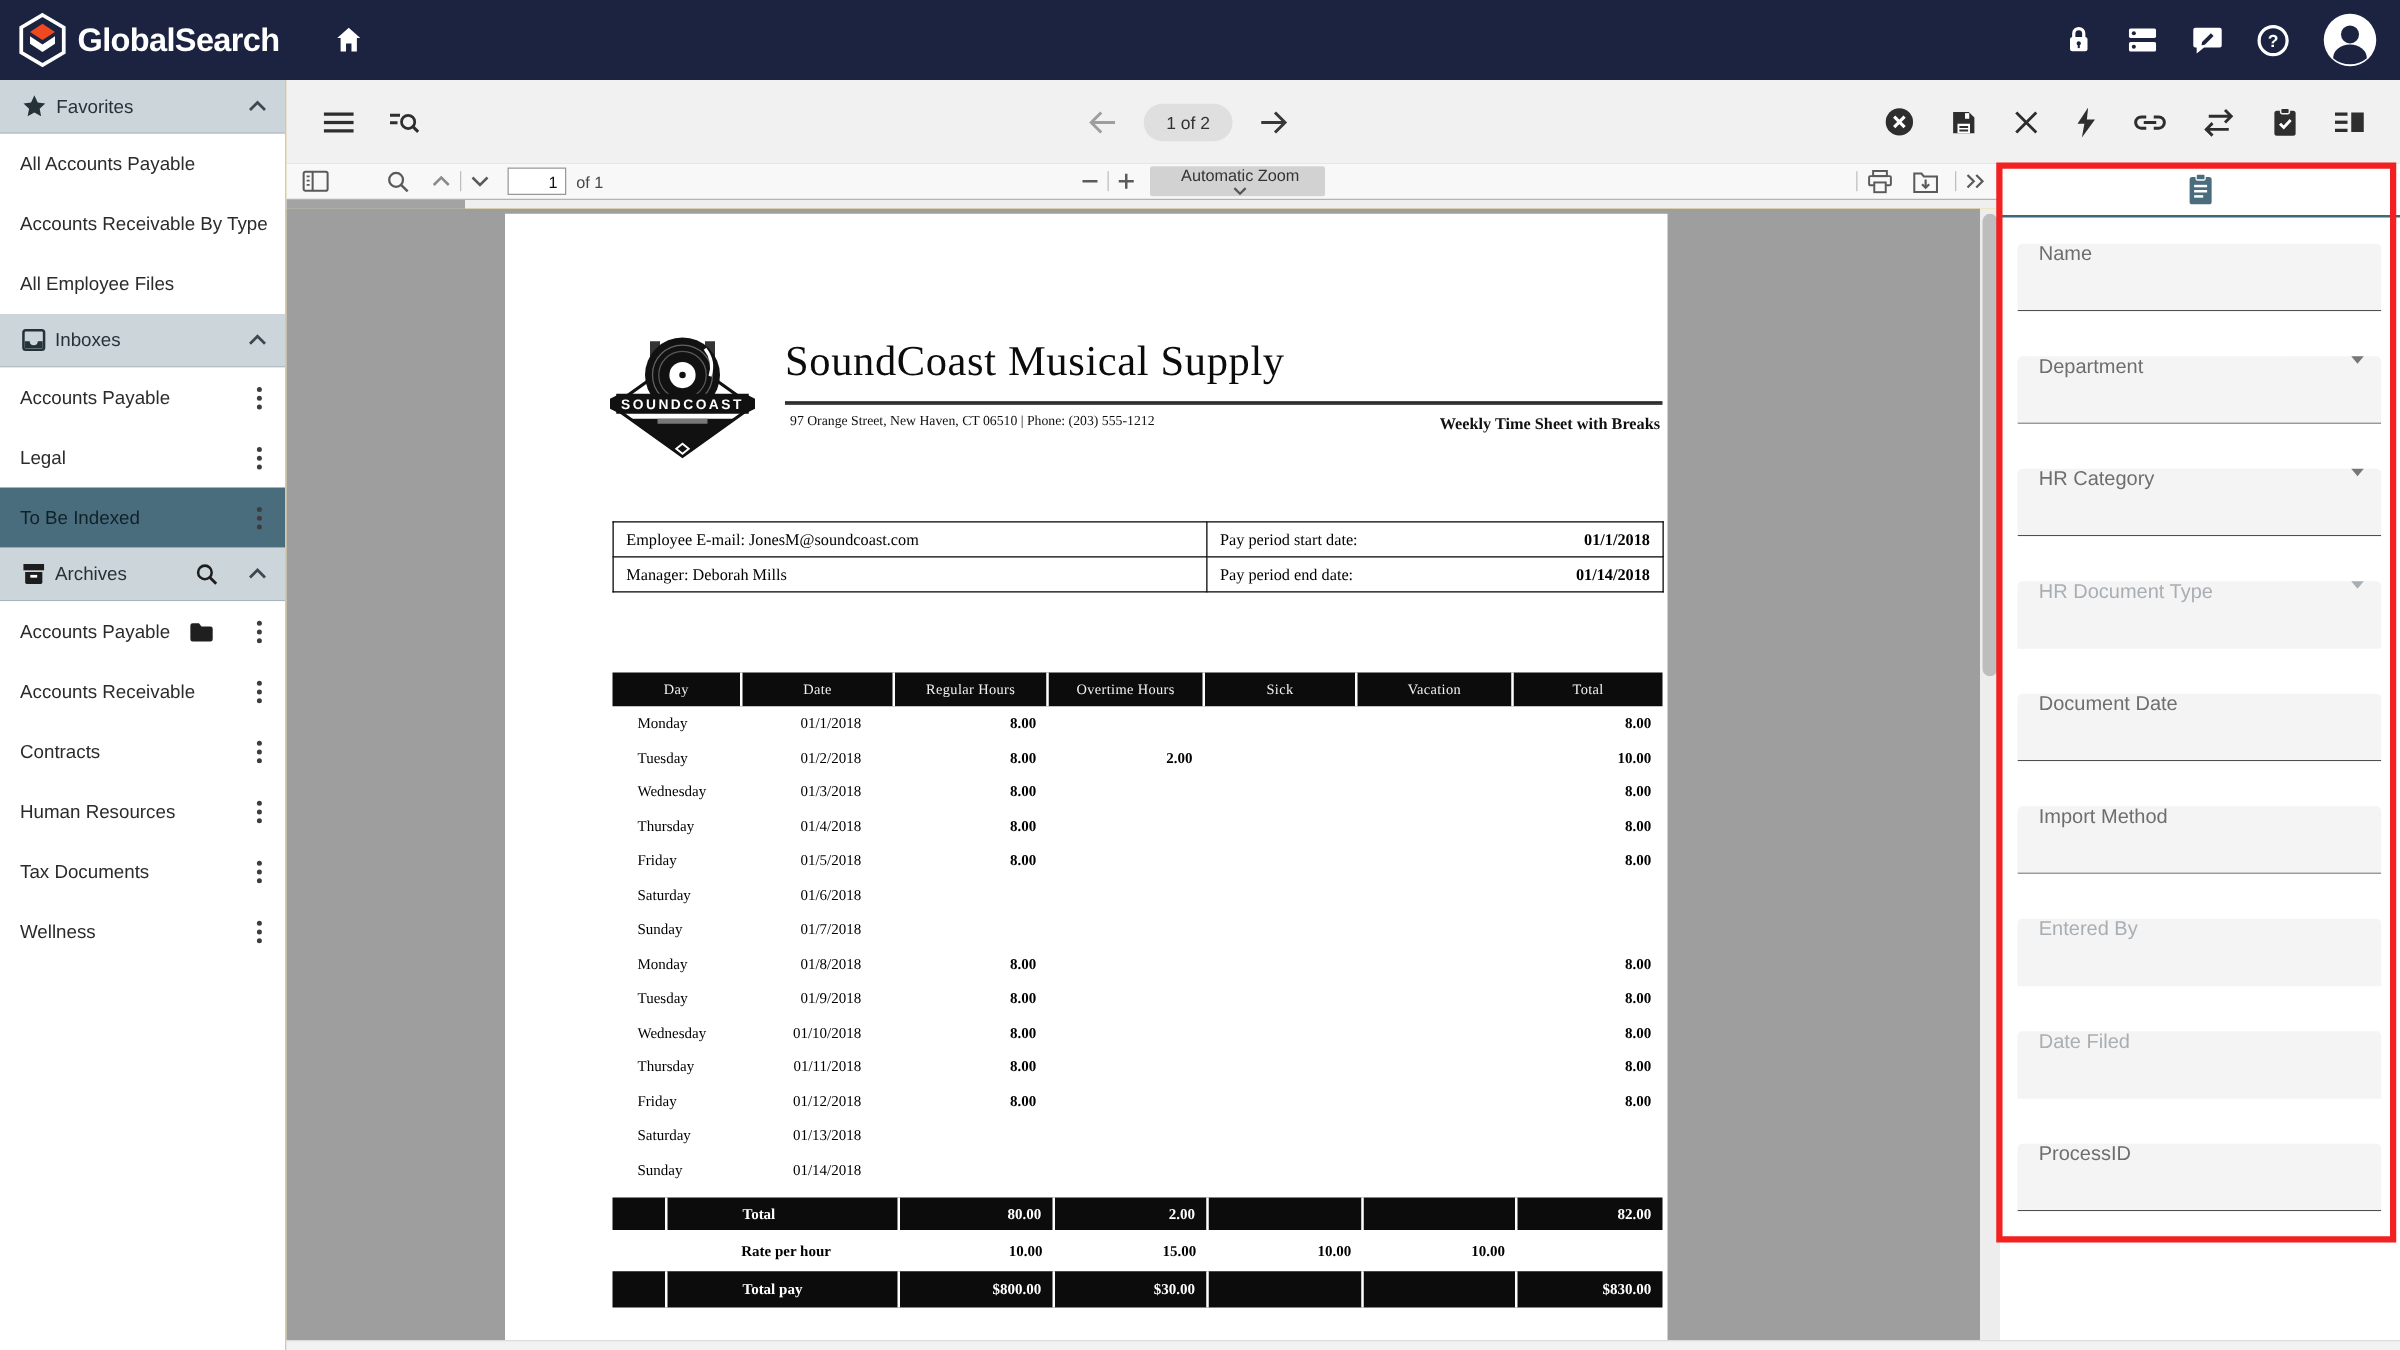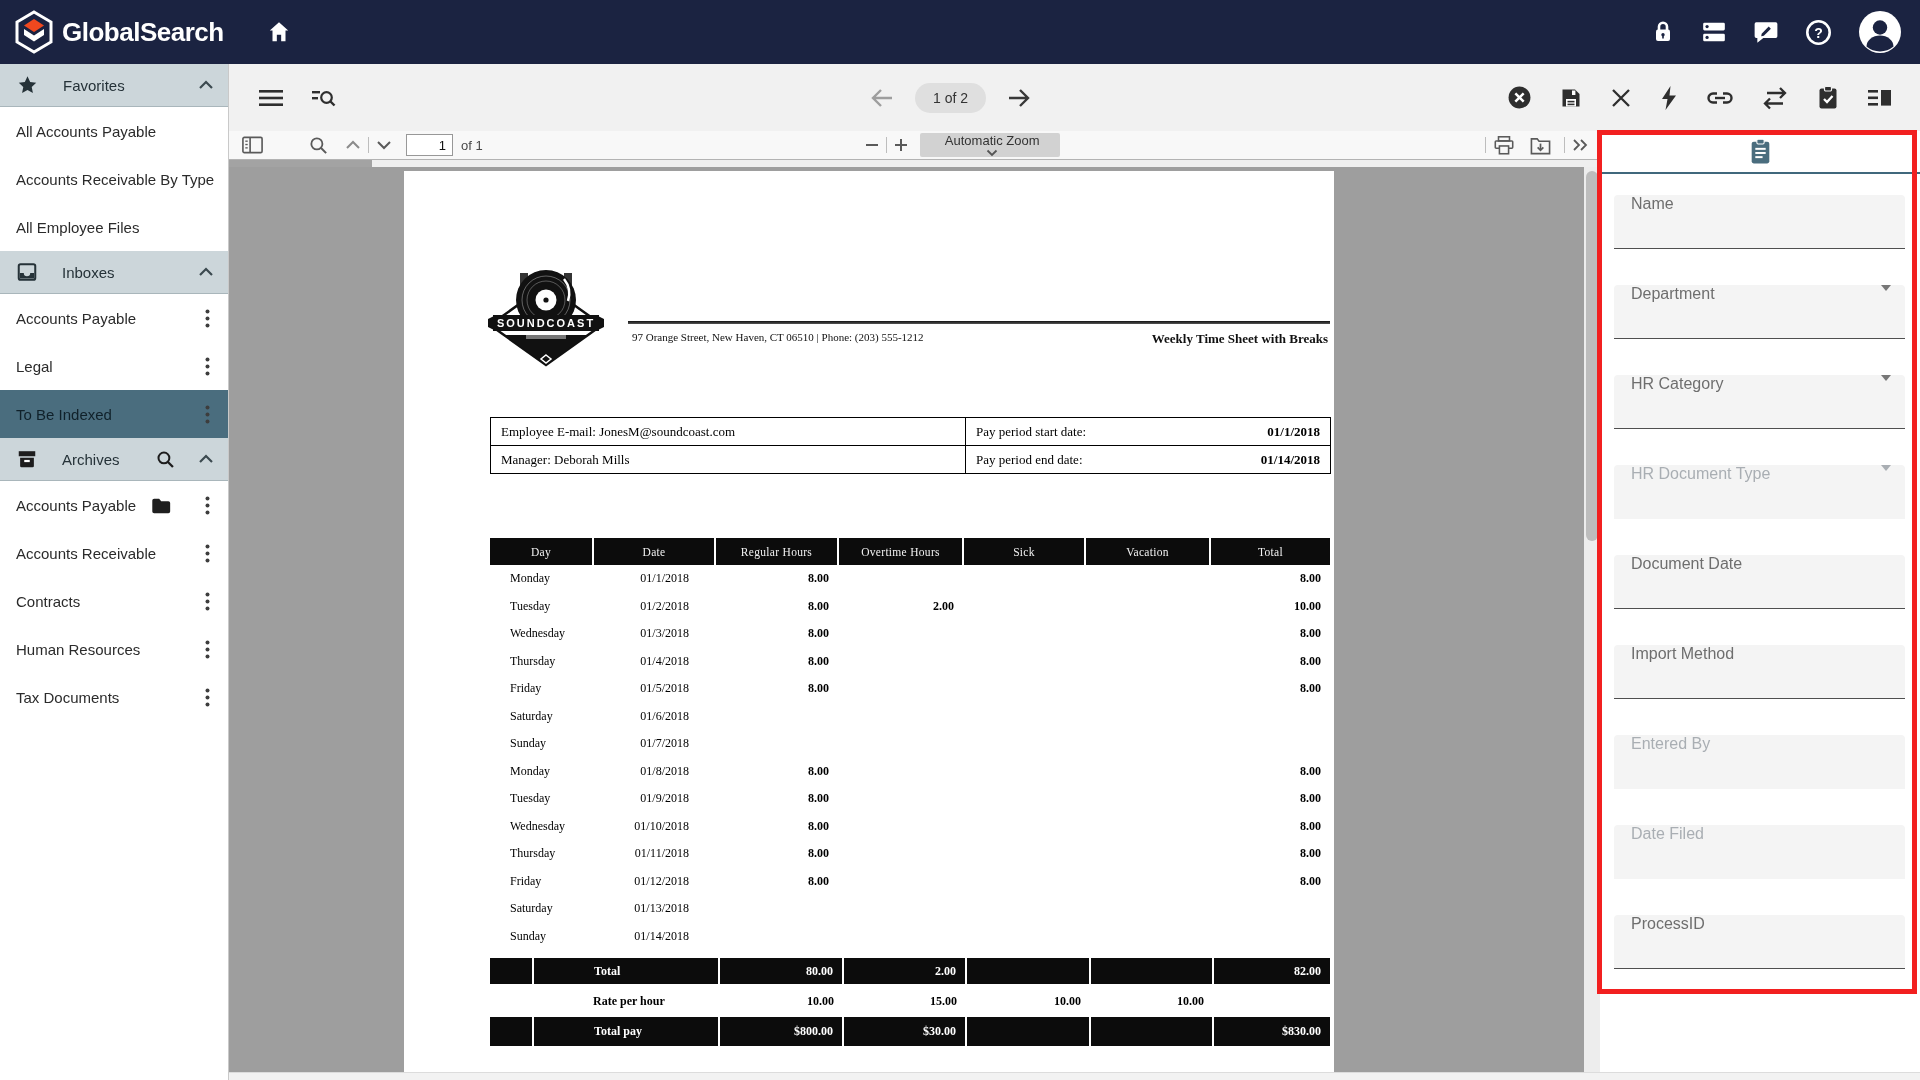--- a/index.html
+++ b/index.html
@@ -20,21 +20,21 @@
   .hicon { display:flex; align-items:center; justify-content:center; cursor:pointer; }
   
   .sidebar {
     position:absolute; left:0; top:64px; width:229px; height:1016px;
     background:#fff; border-right:1px solid #c9c9c9; z-index:5;
   }
   .side-section-header {
     height:43px; background:#ccd6da; display:flex; align-items:center;
     padding:0 14px 0 16px; border-bottom:1px solid #a9b6bb; cursor:pointer;
   }
-  .side-section-header .sec-label { font-size:15px; color:#253238; font-weight:500; margin-left:24px; flex:0 0 auto; }
+  .side-section-header .sec-label { font-size:15px; color:#253238; font-weight:500; margin-left:6px; flex:0 0 auto; }
   .side-section-header .spacer { flex:1; }
   .side-item {
     height:48px; display:flex; align-items:center; padding:0 12px 0 16px;
     background:#fff; cursor:pointer; position:relative;
   }
   .side-item .side-item-label { font-size:15px; color:#2b2b2b; flex:1; white-space:nowrap; overflow:hidden; }
   .side-item.selected { background:#4a6d7e; }
   .side-item.selected .side-item-label { color:#10212a; }
   .side-item .folder-wrap { margin-right:26px; display:flex; }
   .kebab { width:18px; display:flex; justify-content:center; cursor:pointer; }
@@ -328,20 +328,31 @@
     <span class="kebab">
       <svg width="5" height="19" viewBox="0 0 5 19">
         <circle cx="2.5" cy="2.5" r="2" fill="#3d3d3d"></circle>
               <circle cx="2.5" cy="9.5" r="2" fill="#3d3d3d"></circle>
               <circle cx="2.5" cy="16.5" r="2" fill="#3d3d3d"></circle>
       </svg>
     </span>
   </div>
         <div class="side-item">
     <span class="side-item-label">Tax Documents</span>
+
+    <span class="kebab">
+      <svg width="5" height="19" viewBox="0 0 5 19">
+        <circle cx="2.5" cy="2.5" r="2" fill="#3d3d3d"></circle>
+              <circle cx="2.5" cy="9.5" r="2" fill="#3d3d3d"></circle>
+              <circle cx="2.5" cy="16.5" r="2" fill="#3d3d3d"></circle>
+      </svg>
+    </span>
+  </div>
+        <div class="side-item">
+    <span class="side-item-label">Wellness</span>
 
     <span class="kebab">
       <svg width="5" height="19" viewBox="0 0 5 19">
         <circle cx="2.5" cy="2.5" r="2" fill="#3d3d3d"></circle>
               <circle cx="2.5" cy="9.5" r="2" fill="#3d3d3d"></circle>
               <circle cx="2.5" cy="16.5" r="2" fill="#3d3d3d"></circle>
       </svg>
     </span>
   </div>
       </div>
@@ -537,20 +548,21 @@
             <path d="M8 52 L14 49 V63 L8 60 Z" fill="#111"></path>
             <path d="M124 52 L118 49 V63 L124 60 Z" fill="#111"></path>
             <rect x="13" y="48" width="106" height="16" fill="#111"></rect>
             <text x="66" y="60" text-anchor="middle" font-family="Liberation Sans, sans-serif" font-size="11" font-weight="700" letter-spacing="2" fill="#fff" id="logo-banner-text">SOUNDCOAST</text>
           </g>
           <rect x="46" y="68" width="40" height="4" fill="#777"></rect>
           <path d="M66 88 l5 4 -5 4 -5 -4 Z" fill="none" stroke="#fff" stroke-width="1.5"></path>
         </svg>
       </div>
 
+      <div class="doc-title">SoundCoast Musical Supply</div>
       <div class="doc-rule"></div>
       <div class="doc-address">97 Orange Street, New Haven, CT 06510 | Phone: (203) 555-1212</div>
       <div class="doc-sheet-title">Weekly Time Sheet with Breaks</div>
 
       <table class="info-table">
         <colgroup>
             <col style="width:475px">
             <col style="width:365px">
           </colgroup>
         <tbody>

